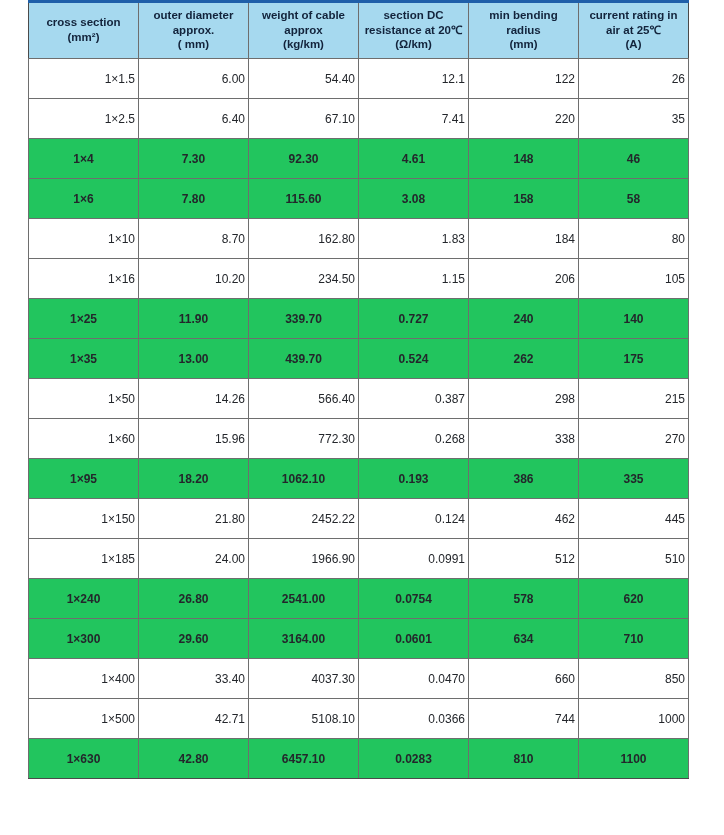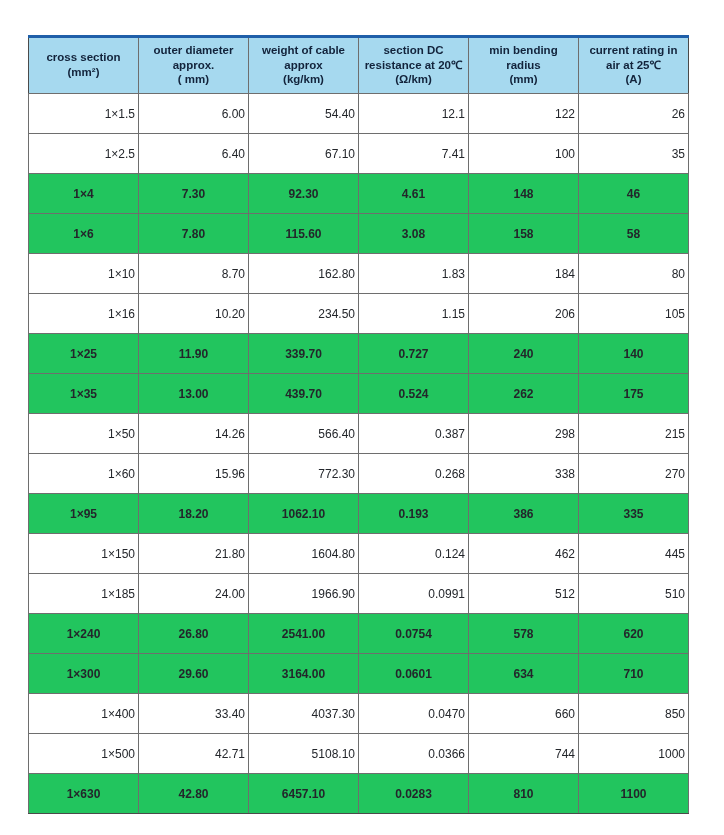--- a/index.html
+++ b/index.html
@@ -17,21 +17,20 @@
     position: relative;
     width: 724px;
     height: 835px;
     background: #ffffff;
   }
   .table-wrap {
     position: absolute;
     left: 28px;
     top: 0px;
     width: 660px;
-    margin-top: 35px;
   }
   table.spec-table {
     width: 660px;
     border-collapse: collapse;
     table-layout: fixed;
     background: #ffffff;
   }
   table.spec-table thead tr {
     background: #a6d9ef;
   }
@@ -145,21 +144,21 @@
             <td>54.40</td>
             <td>12.1</td>
             <td>122</td>
             <td>26</td>
           </tr>
           <tr class="plain">
             <td>1×2.5</td>
             <td>6.40</td>
             <td>67.10</td>
             <td>7.41</td>
-            <td>100</td>
+            <td>220</td>
             <td>35</td>
           </tr>
           <tr class="shaded">
             <td>1×4</td>
             <td>7.30</td>
             <td>92.30</td>
             <td>4.61</td>
             <td>148</td>
             <td>46</td>
           </tr>
@@ -223,21 +222,21 @@
             <td>1×95</td>
             <td>18.20</td>
             <td>1062.10</td>
             <td>0.193</td>
             <td>386</td>
             <td>335</td>
           </tr>
           <tr class="plain">
             <td>1×150</td>
             <td>21.80</td>
-            <td>1604.80</td>
+            <td>2452.22</td>
             <td>0.124</td>
             <td>462</td>
             <td>445</td>
           </tr>
           <tr class="plain">
             <td>1×185</td>
             <td>24.00</td>
             <td>1966.90</td>
             <td>0.0991</td>
             <td>512</td>

